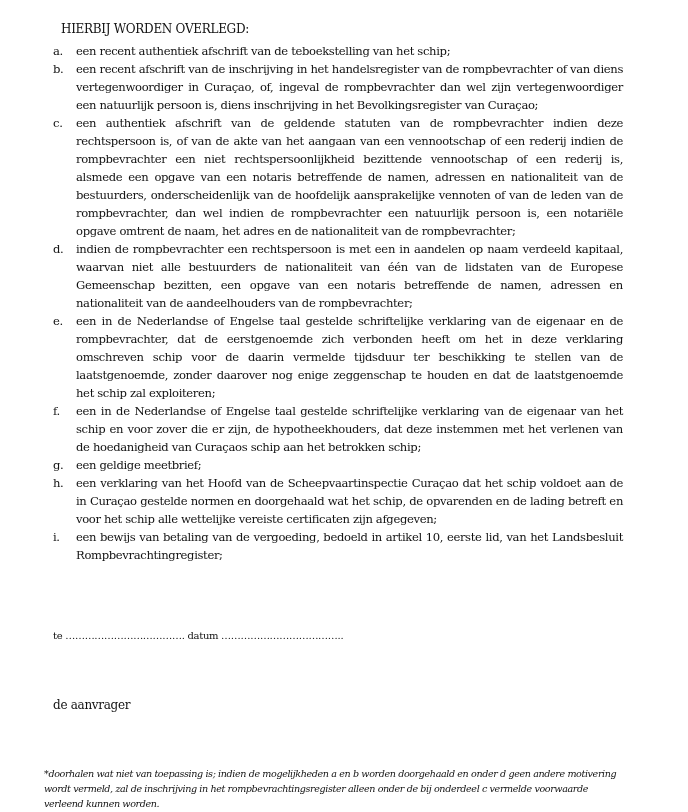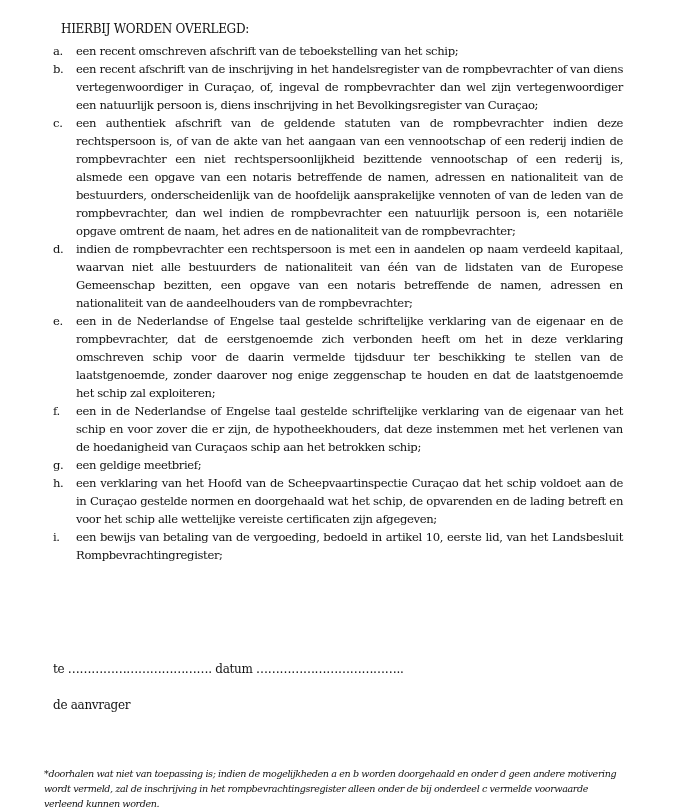--- a/index.html
+++ b/index.html
@@ -17,23 +17,22 @@
       position: absolute; left: 53px; top: 42px; width: 570px;
       margin: 0; padding: 0; list-style: none;
     }
     .item {
       display: flex; font-size: 11.6px; line-height: 18px;
       letter-spacing: -0.35px;
     }
     .item .lbl { width: 23px; flex: 0 0 23px; }
     .item .txt { flex: 1; text-align: justify; }
     .sig-place {
-      position: absolute; left: 53px; top: 630px; font-size: 12px; letter-spacing: -0.3px;
+      position: absolute; left: 53px; top: 630px; font-size: 10px; letter-spacing: -0.3px;
       white-space: nowrap;
-      margin-top: 32px;
     }
     .sig-line {
       position: absolute; left: 53px; top: 700px; font-size: 12px; letter-spacing: -0.3px;
       white-space: nowrap;
     }
     .sig-role {
       position: absolute; left: 53px; top: 698px; font-size: 12px; letter-spacing: -0.3px;
     }
     .footnote {
       position: absolute; left: 44px; top: 766px; width: 580px;
@@ -42,21 +41,21 @@
   </style>
 </head>
 <body>
 
 <div class="page">
   <div class="heading">HIERBIJ WORDEN OVERLEGD:</div>
 
   <ol class="list">
     <li class="item">
       <span class="lbl">a.</span>
-      <span class="txt">een recent omschreven afschrift van de teboekstelling van het schip;</span>
+      <span class="txt">een recent authentiek afschrift van de teboekstelling van het schip;</span>
     </li>
     <li class="item">
       <span class="lbl">b.</span>
       <span class="txt">een recent afschrift van de inschrijving in het handelsregister van de rompbevrachter of van diens vertegenwoordiger in Curaçao, of, ingeval de rompbevrachter dan wel zijn vertegenwoordiger een natuurlijk persoon is, diens inschrijving in het Bevolkingsregister van Curaçao;</span>
     </li>
     <li class="item">
       <span class="lbl">c.</span>
       <span class="txt">een authentiek afschrift van de geldende statuten van de rompbevrachter indien deze rechtspersoon is, of van de akte van het aangaan van een vennootschap of een rederij indien de rompbevrachter een niet rechtspersoonlijkheid bezittende vennootschap of een rederij is, alsmede een opgave van een notaris betreffende de namen, adressen en nationaliteit van de bestuurders, onderscheidenlijk van de hoofdelijk aansprakelijke vennoten of van de leden van de rompbevrachter, dan wel indien de rompbevrachter een natuurlijk persoon is, een notariële opgave omtrent de naam, het adres en de nationaliteit van de rompbevrachter;</span>
     </li>
     <li class="item">

